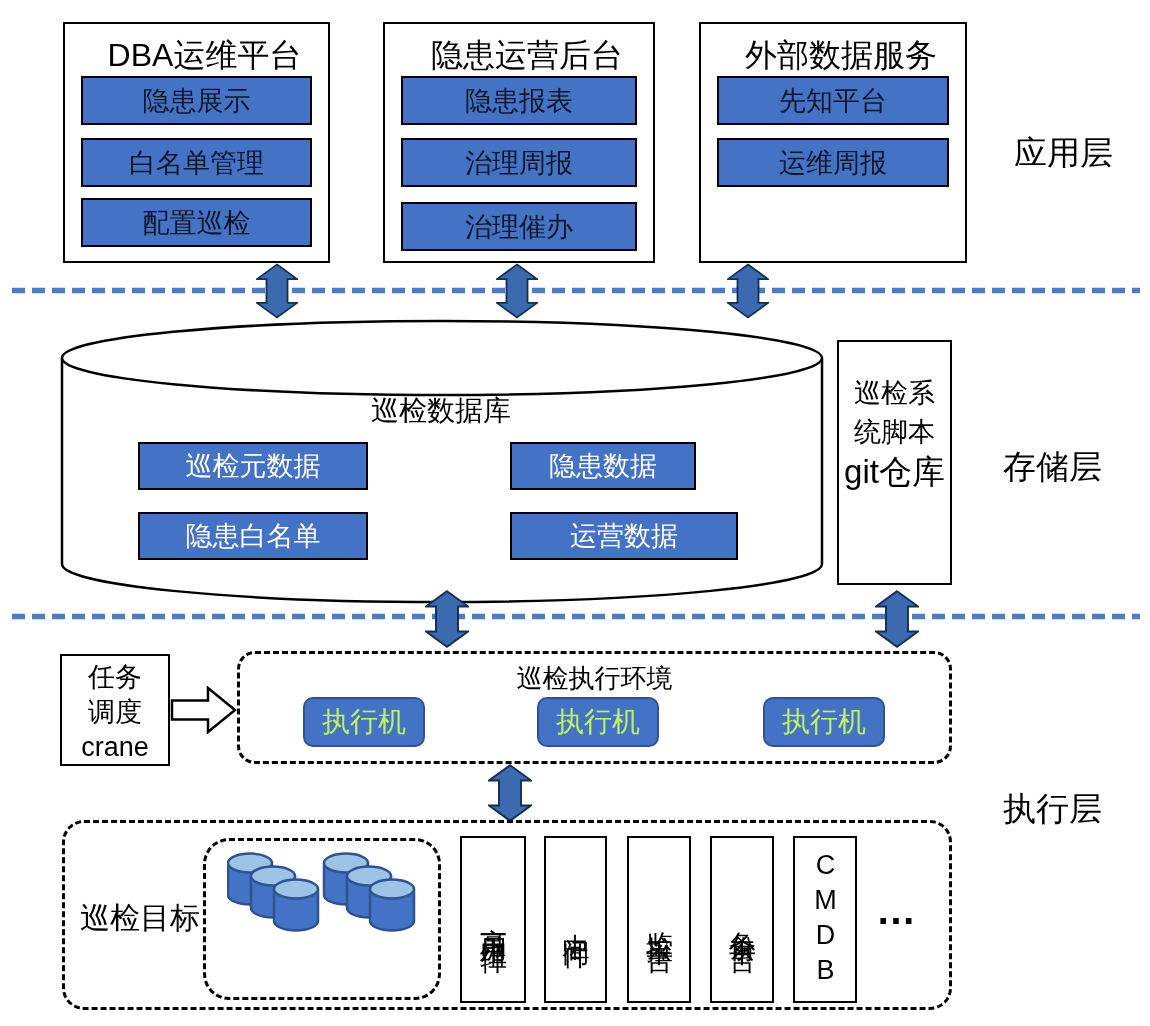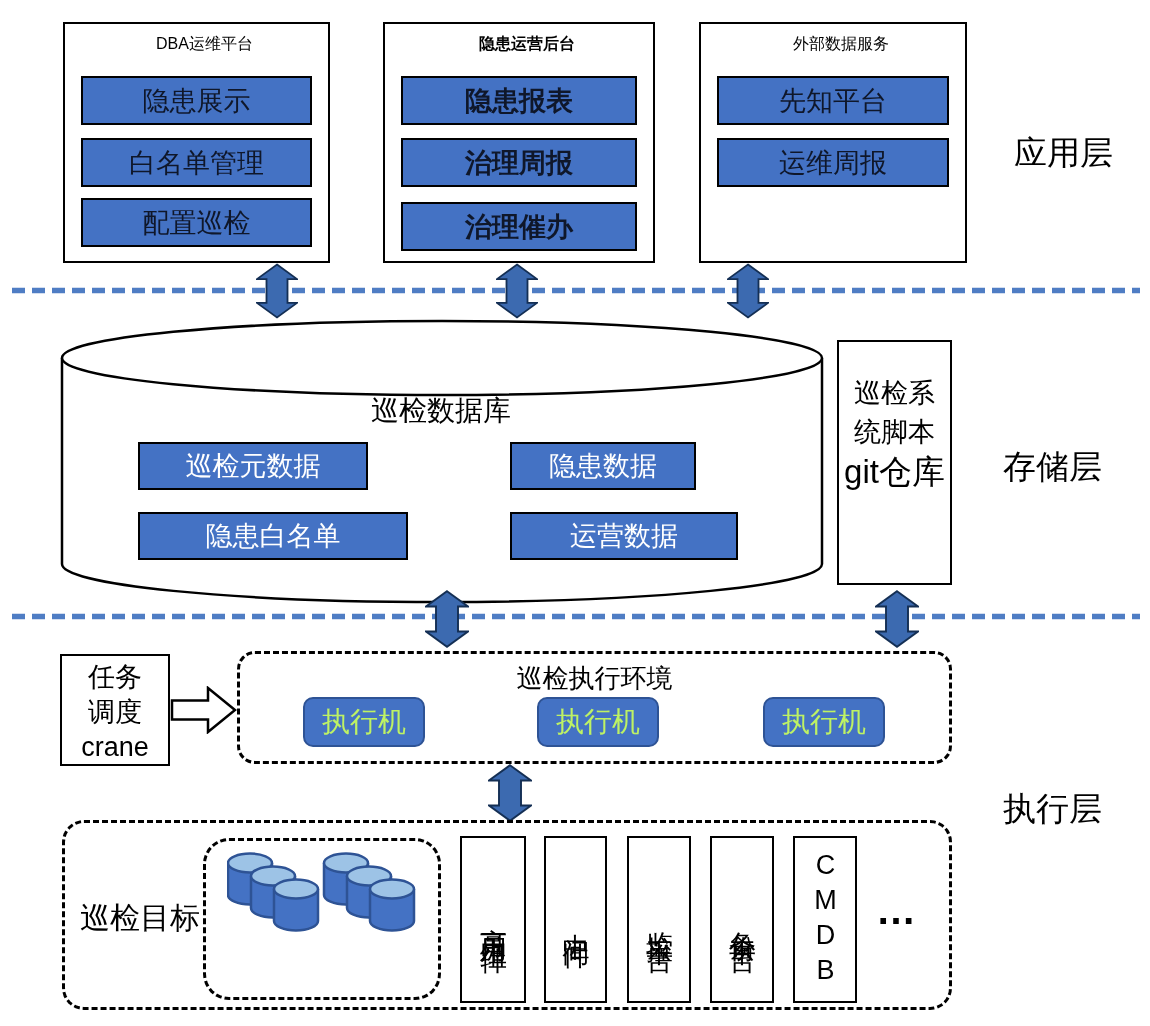--- a/index.html
+++ b/index.html
@@ -4,21 +4,21 @@
 <style>
   html,body{margin:0;padding:0;background:#ffffff;}
   #canvas{
     position:relative;width:1150px;height:1026px;background:#ffffff;
     font-family:"Liberation Sans", sans-serif;color:#000;overflow:hidden;
   }
   .abs{position:absolute;}
   
   .panel{border:2.5px solid #000;background:#fff;}
   .panel-title{position:absolute;top:10px;left:0;right:0;text-align:center;
-    font-size:16px;color:#000;margin-left:16px;}
+    font-size:32px;color:#000;margin-left:16px;}
   .blue-btn{position:absolute;left:16px;right:16px;height:49px;
     background:#4472C4;border:2.5px solid #000;box-sizing:border-box;
     display:flex;align-items:center;justify-content:center;
     color:#0f172a;font-size:27px;}
   
   .layer-label{font-size:33px;color:#000;white-space:nowrap;}
   
   .db-btn{position:absolute;background:#4472C4;border:2.5px solid #000;
     box-sizing:border-box;display:flex;align-items:center;justify-content:center;
     color:#fff;font-size:27px;}
@@ -42,21 +42,21 @@
 
 <div id="canvas">
 
   <div class="abs panel" style="left:63px;top:22px;width:263px;height:237px;">
     <div class="panel-title">DBA运维平台</div>
     <div class="blue-btn" style="top:52px;">隐患展示</div>
     <div class="blue-btn" style="top:114px;">白名单管理</div>
     <div class="blue-btn" style="top:174px;">配置巡检</div>
   </div>
 
-  <div class="abs panel" style="left:383px;top:22px;width:268px;height:237px;font-weight:bold;">
+  <div class="abs panel" style="left:383px;top:22px;width:268px;height:237px;">
     <div class="panel-title">隐患运营后台</div>
     <div class="blue-btn" style="top:52px;">隐患报表</div>
     <div class="blue-btn" style="top:114px;">治理周报</div>
     <div class="blue-btn" style="top:178px;">治理催办</div>
   </div>
 
   <div class="abs panel" style="left:699px;top:22px;width:264px;height:237px;">
     <div class="panel-title">外部数据服务</div>
     <div class="blue-btn" style="top:52px;">先知平台</div>
     <div class="blue-btn" style="top:114px;">运维周报</div>
@@ -80,21 +80,21 @@
 
   <svg class="abs" style="left:58px;top:318px;" width="768" height="288" viewBox="0 0 768 288">
     <path d="M4,40 L4,246 A380,38 0 0 0 764,246 L764,40" fill="#ffffff" stroke="#000000" stroke-width="2.5"></path>
     <ellipse cx="384" cy="40" rx="380" ry="37" fill="#ffffff" stroke="#000000" stroke-width="2.5"></ellipse>
   </svg>
 
   <div class="abs" style="left:341px;top:392px;width:200px;text-align:center;font-size:28px;">巡检数据库</div>
 
   <div class="db-btn" style="left:138px;top:442px;width:230px;height:48px;">巡检元数据</div>
   <div class="db-btn" style="left:510px;top:442px;width:186px;height:48px;text-align:center;">隐患数据</div>
-  <div class="db-btn" style="left:138px;top:512px;width:270px;height:48px;">隐患白名单</div>
+  <div class="db-btn" style="left:138px;top:512px;width:230px;height:48px;">隐患白名单</div>
   <div class="db-btn" style="left:510px;top:512px;width:228px;height:48px;">运营数据</div>
 
   <div class="abs plain-box center-lines" style="left:837px;top:340px;width:115px;height:245px;padding-top:32px;">
     <div style="font-size:27px;line-height:39px;">巡检系</div>
     <div style="font-size:27px;line-height:39px;">统脚本</div>
     <div style="font-size:33px;line-height:39px;">git仓库</div>
   </div>
 
   <div class="abs layer-label" style="left:1003px;top:445px;">存储层</div>
 

